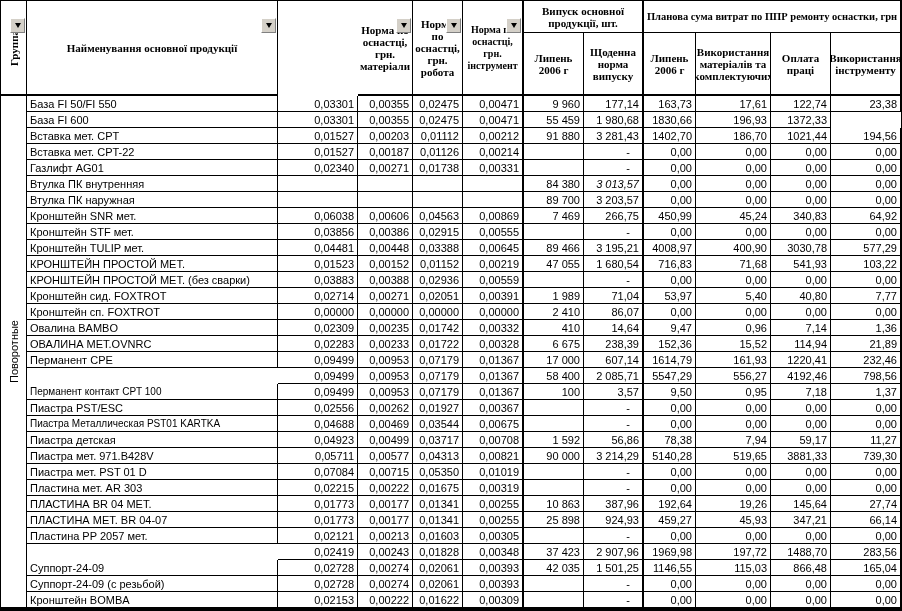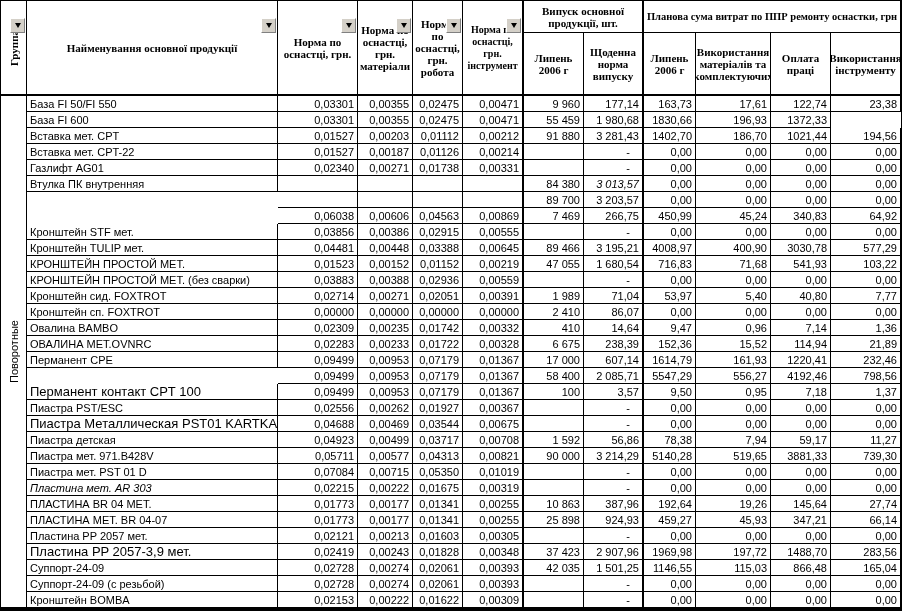--- a/index.html
+++ b/index.html
@@ -97,21 +97,21 @@
     font-size:11px;
     line-height:14px;
     color:#000;
     white-space:nowrap;
     display:flex;
     align-items:center;
   }
   .name-cell{justify-content:flex-start;padding-left:3px;}
   .num{justify-content:flex-end;padding-right:3px;}
   .dash{padding-right:12px;}
-  .small{font-size:13px;}
+  .small{font-size:10px;}
 </style>
 </head>
 <body>
 
 <div class="sheet">
   <div class="grid">
 
     <div class="c h hbot hc1">
       <span class="vtext">Группа</span>
       <span class="fbtn">
@@ -119,26 +119,20 @@
         </span>
     </div>
 
     <div class="c h hbot hc2">
       <span>Найменування основної продукції</span>
       <span class="fbtn">
           <span class="arrow-down-icon"></span>
         </span>
     </div>
 
-    <div class="c h hbot hc3">
-      <span>Норма по оснастці, грн.</span>
-      <span class="fbtn">
-          <span class="arrow-down-icon"></span>
-        </span>
-    </div>
 
     <div class="c h hbot hc4">
       <span>Норма по оснастці, грн. матеріали</span>
       <span class="fbtn">
           <span class="arrow-down-icon"></span>
         </span>
     </div>
 
     <div class="c h hbot hc5">
       <span>Норма по оснастці, грн. робота</span>
@@ -243,30 +237,32 @@
       <div class="c d num" style="grid-area: 8 / 3;"></div>
       <div class="c d num" style="grid-area: 8 / 4;"></div>
       <div class="c d num" style="grid-area: 8 / 5;"></div>
       <div class="c d num thick-r" style="grid-area: 8 / 6;"></div>
       <div class="c d num" style="grid-area: 8 / 7;">84 380</div>
       <div class="c d num thick-r" style="grid-area: 8 / 8; font-style: italic;">3 013,57</div>
       <div class="c d num" style="grid-area: 8 / 9;">0,00</div>
       <div class="c d num" style="grid-area: 8 / 10;">0,00</div>
       <div class="c d num" style="grid-area: 8 / 11;">0,00</div>
       <div class="c d num" style="grid-area: 8 / 12;">0,00</div>
+      <div class="c d name-cell" style="grid-area: 9 / 2;">Втулка ПК наружная</div>
       <div class="c d num" style="grid-area: 9 / 3;"></div>
       <div class="c d num" style="grid-area: 9 / 4;"></div>
       <div class="c d num" style="grid-area: 9 / 5;"></div>
       <div class="c d num thick-r" style="grid-area: 9 / 6;"></div>
       <div class="c d num" style="grid-area: 9 / 7;">89 700</div>
       <div class="c d num thick-r" style="grid-area: 9 / 8;">3 203,57</div>
       <div class="c d num" style="grid-area: 9 / 9;">0,00</div>
       <div class="c d num" style="grid-area: 9 / 10;">0,00</div>
       <div class="c d num" style="grid-area: 9 / 11;">0,00</div>
       <div class="c d num" style="grid-area: 9 / 12;">0,00</div>
+      <div class="c d name-cell" style="grid-area: 10 / 2;">Кронштейн SNR мет.</div>
       <div class="c d num" style="grid-area: 10 / 3;">0,06038</div>
       <div class="c d num" style="grid-area: 10 / 4;">0,00606</div>
       <div class="c d num" style="grid-area: 10 / 5;">0,04563</div>
       <div class="c d num thick-r" style="grid-area: 10 / 6;">0,00869</div>
       <div class="c d num" style="grid-area: 10 / 7;">7 469</div>
       <div class="c d num thick-r" style="grid-area: 10 / 8;">266,75</div>
       <div class="c d num" style="grid-area: 10 / 9;">450,99</div>
       <div class="c d num" style="grid-area: 10 / 10;">45,24</div>
       <div class="c d num" style="grid-area: 10 / 11;">340,83</div>
       <div class="c d num" style="grid-area: 10 / 12;">64,92</div>
@@ -438,21 +434,21 @@
       <div class="c d num" style="grid-area: 26 / 3;">0,07084</div>
       <div class="c d num" style="grid-area: 26 / 4;">0,00715</div>
       <div class="c d num" style="grid-area: 26 / 5;">0,05350</div>
       <div class="c d num thick-r" style="grid-area: 26 / 6;">0,01019</div>
       <div class="c d num" style="grid-area: 26 / 7;"></div>
       <div class="c d num thick-r dash" style="grid-area: 26 / 8;">-</div>
       <div class="c d num" style="grid-area: 26 / 9;">0,00</div>
       <div class="c d num" style="grid-area: 26 / 10;">0,00</div>
       <div class="c d num" style="grid-area: 26 / 11;">0,00</div>
       <div class="c d num" style="grid-area: 26 / 12;">0,00</div>
-      <div class="c d name-cell" style="grid-area: 27 / 2; font-style: italic;">Пластина мет. AR 303</div>
+      <div class="c d name-cell" style="grid-area: 27 / 2;">Пластина мет. AR 303</div>
       <div class="c d num" style="grid-area: 27 / 3;">0,02215</div>
       <div class="c d num" style="grid-area: 27 / 4;">0,00222</div>
       <div class="c d num" style="grid-area: 27 / 5;">0,01675</div>
       <div class="c d num thick-r" style="grid-area: 27 / 6;">0,00319</div>
       <div class="c d num" style="grid-area: 27 / 7;"></div>
       <div class="c d num thick-r dash" style="grid-area: 27 / 8;">-</div>
       <div class="c d num" style="grid-area: 27 / 9;">0,00</div>
       <div class="c d num" style="grid-area: 27 / 10;">0,00</div>
       <div class="c d num" style="grid-area: 27 / 11;">0,00</div>
       <div class="c d num" style="grid-area: 27 / 12;">0,00</div>
@@ -482,21 +478,20 @@
       <div class="c d num" style="grid-area: 30 / 3;">0,02121</div>
       <div class="c d num" style="grid-area: 30 / 4;">0,00213</div>
       <div class="c d num" style="grid-area: 30 / 5;">0,01603</div>
       <div class="c d num thick-r" style="grid-area: 30 / 6;">0,00305</div>
       <div class="c d num" style="grid-area: 30 / 7;"></div>
       <div class="c d num thick-r dash" style="grid-area: 30 / 8;">-</div>
       <div class="c d num" style="grid-area: 30 / 9;">0,00</div>
       <div class="c d num" style="grid-area: 30 / 10;">0,00</div>
       <div class="c d num" style="grid-area: 30 / 11;">0,00</div>
       <div class="c d num" style="grid-area: 30 / 12;">0,00</div>
-      <div class="c d name-cell small" style="grid-area: 31 / 2;">Пластина PP 2057-3,9 мет.</div>
       <div class="c d num" style="grid-area: 31 / 3;">0,02419</div>
       <div class="c d num" style="grid-area: 31 / 4;">0,00243</div>
       <div class="c d num" style="grid-area: 31 / 5;">0,01828</div>
       <div class="c d num thick-r" style="grid-area: 31 / 6;">0,00348</div>
       <div class="c d num" style="grid-area: 31 / 7;">37 423</div>
       <div class="c d num thick-r" style="grid-area: 31 / 8;">2 907,96</div>
       <div class="c d num" style="grid-area: 31 / 9;">1969,98</div>
       <div class="c d num" style="grid-area: 31 / 10;">197,72</div>
       <div class="c d num" style="grid-area: 31 / 11;">1488,70</div>
       <div class="c d num" style="grid-area: 31 / 12;">283,56</div>

